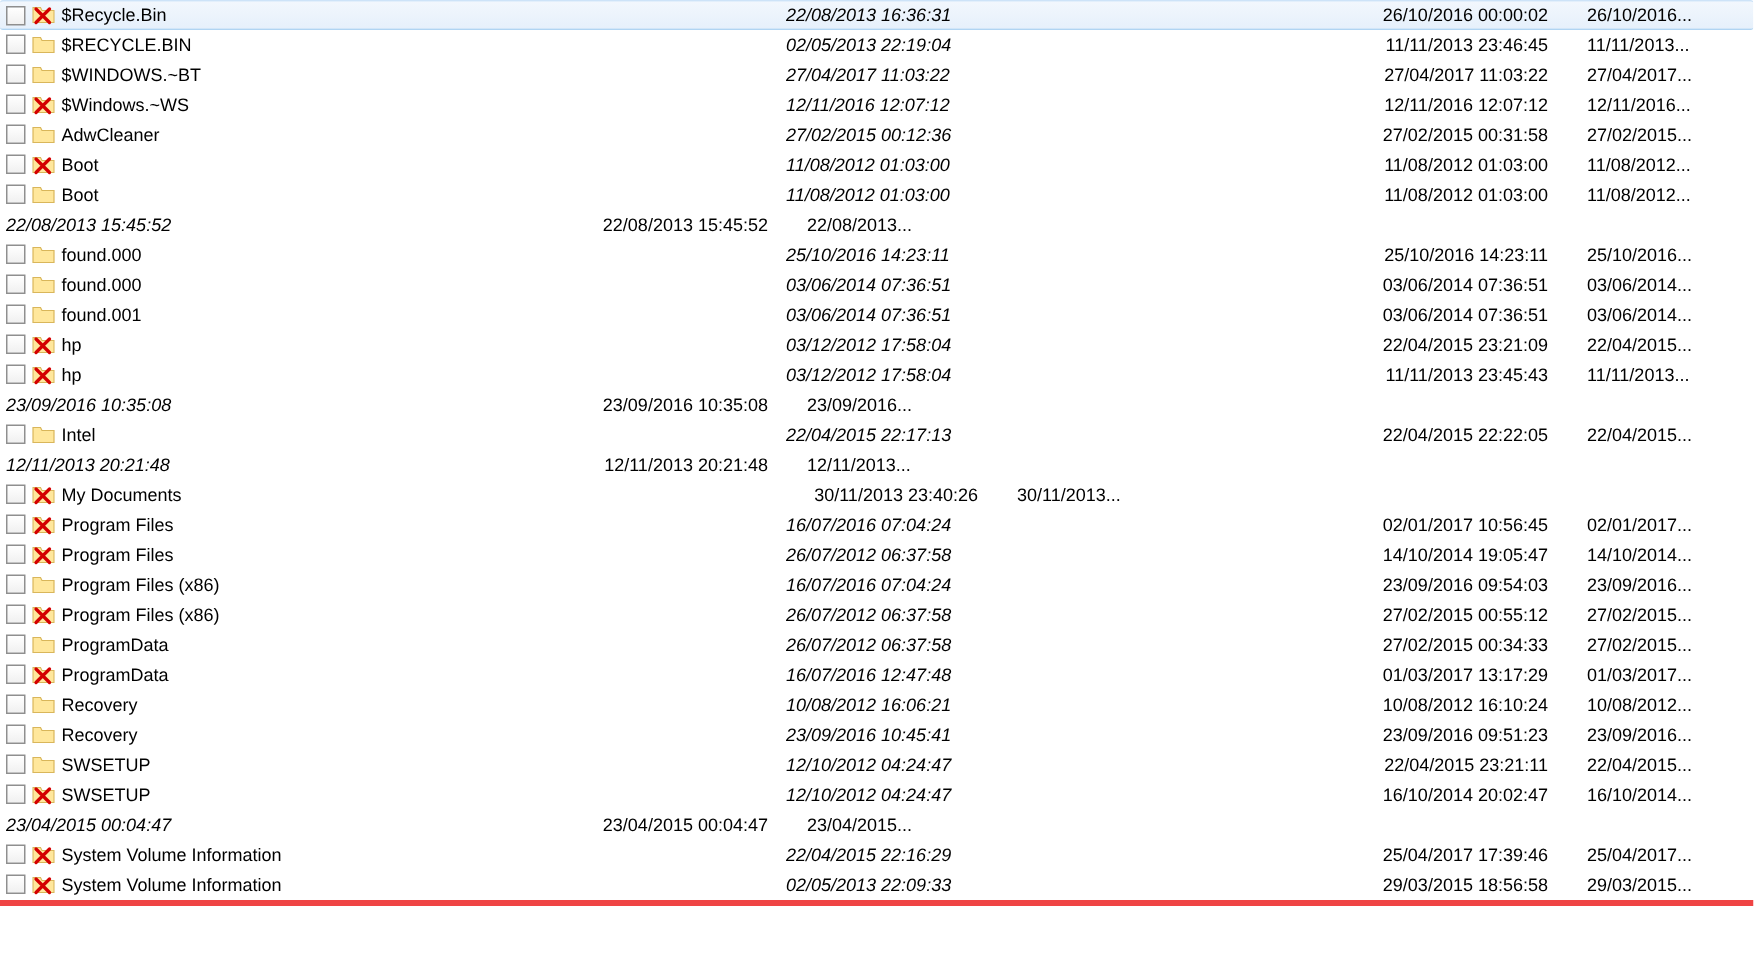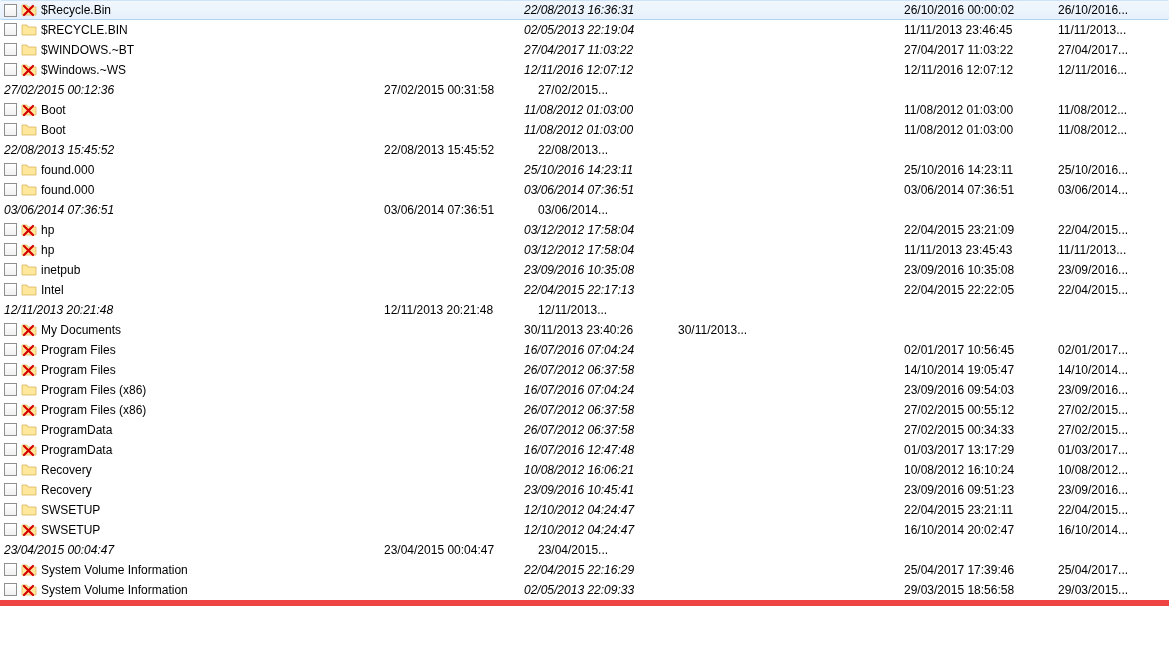--- a/index.html
+++ b/index.html
@@ -7,21 +7,21 @@
       font-family: "Segoe UI", Tahoma, sans-serif;
       font-size: 12px;
       background: #fff;
       color: #000;
       overflow: hidden;
       width: 1169px;
       height: 648px;
     }
     .list {
       width: 100%;
-      border-bottom: 6px solid #ef4444;
+      border-bottom: 4px solid #ef4444;
     }
     .row {
       display: flex;
       align-items: center;
       height: 20px;
       padding-left: 4px;
       border-bottom: 1px solid transparent;
       cursor: default;
     }
     .row.selected {
@@ -57,20 +57,21 @@
     .col-d1 {
       flex: 0 0 380px;
       white-space: nowrap;
       overflow: hidden;
       font-style: italic;
     }
     .col-d2 {
       flex: 0 0 128px;
       white-space: nowrap;
       overflow: hidden;
+      text-align: right;
     }
     .col-d3 {
       flex: 1 1 auto;
       white-space: nowrap;
       overflow: hidden;
       text-overflow: ellipsis;
       margin-left: 26px;
     }
   </style>
 </head>
@@ -129,20 +130,29 @@
             <path d="M3 4 L12 13 M12 4 L3 13" stroke="#d40000" stroke-width="2.2" stroke-linecap="round"></path>
           </svg>
         </span>
         <span>$Windows.~WS</span>
       </div>
       <div class="col-d1">12/11/2016 12:07:12</div>
       <div class="col-d2">12/11/2016 12:07:12</div>
       <div class="col-d3">12/11/2016...</div>
     </div>
     <div class="row">
+      <div class="col-name">
+        <span class="cb"></span>
+        <span class="icon">
+          <svg width="16" height="16" viewBox="0 0 16 16">
+            <path d="M1 4 L1 13 L15 13 L15 5 L7 5 L6 3 L1 3 Z" fill="#ffe79c" stroke="#d9b65a" stroke-width="0.8"></path>
+          </svg>
+        </span>
+        <span>AdwCleaner</span>
+      </div>
       <div class="col-d1">27/02/2015 00:12:36</div>
       <div class="col-d2">27/02/2015 00:31:58</div>
       <div class="col-d3">27/02/2015...</div>
     </div>
     <div class="row">
       <div class="col-name">
         <span class="cb"></span>
         <span class="icon">
           <svg width="16" height="16" viewBox="0 0 16 16">
             <path d="M1 4 L1 13 L15 13 L15 5 L7 5 L6 3 L1 3 Z" fill="#ffe79c" stroke="#d9b65a" stroke-width="0.7"></path>
@@ -196,20 +206,29 @@
             <path d="M1 4 L1 13 L15 13 L15 5 L7 5 L6 3 L1 3 Z" fill="#ffe79c" stroke="#d9b65a" stroke-width="0.8"></path>
           </svg>
         </span>
         <span>found.000</span>
       </div>
       <div class="col-d1">03/06/2014 07:36:51</div>
       <div class="col-d2">03/06/2014 07:36:51</div>
       <div class="col-d3">03/06/2014...</div>
     </div>
     <div class="row">
+      <div class="col-name">
+        <span class="cb"></span>
+        <span class="icon">
+          <svg width="16" height="16" viewBox="0 0 16 16">
+            <path d="M1 4 L1 13 L15 13 L15 5 L7 5 L6 3 L1 3 Z" fill="#ffe79c" stroke="#d9b65a" stroke-width="0.8"></path>
+          </svg>
+        </span>
+        <span>found.001</span>
+      </div>
       <div class="col-d1">03/06/2014 07:36:51</div>
       <div class="col-d2">03/06/2014 07:36:51</div>
       <div class="col-d3">03/06/2014...</div>
     </div>
     <div class="row">
       <div class="col-name">
         <span class="cb"></span>
         <span class="icon">
           <svg width="16" height="16" viewBox="0 0 16 16">
             <path d="M1 4 L1 13 L15 13 L15 5 L7 5 L6 3 L1 3 Z" fill="#ffe79c" stroke="#d9b65a" stroke-width="0.7"></path>
@@ -231,29 +250,20 @@
             <path d="M3 4 L12 13 M12 4 L3 13" stroke="#d40000" stroke-width="2.2" stroke-linecap="round"></path>
           </svg>
         </span>
         <span>hp</span>
       </div>
       <div class="col-d1">03/12/2012 17:58:04</div>
       <div class="col-d2">11/11/2013 23:45:43</div>
       <div class="col-d3">11/11/2013...</div>
     </div>
     <div class="row">
-      <div class="col-name">
-        <span class="cb"></span>
-        <span class="icon">
-          <svg width="16" height="16" viewBox="0 0 16 16">
-            <path d="M1 4 L1 13 L15 13 L15 5 L7 5 L6 3 L1 3 Z" fill="#ffe79c" stroke="#d9b65a" stroke-width="0.8"></path>
-          </svg>
-        </span>
-        <span>inetpub</span>
-      </div>
       <div class="col-d1">23/09/2016 10:35:08</div>
       <div class="col-d2">23/09/2016 10:35:08</div>
       <div class="col-d3">23/09/2016...</div>
     </div>
     <div class="row">
       <div class="col-name">
         <span class="cb"></span>
         <span class="icon">
           <svg width="16" height="16" viewBox="0 0 16 16">
             <path d="M1 4 L1 13 L15 13 L15 5 L7 5 L6 3 L1 3 Z" fill="#ffe79c" stroke="#d9b65a" stroke-width="0.8"></path>

